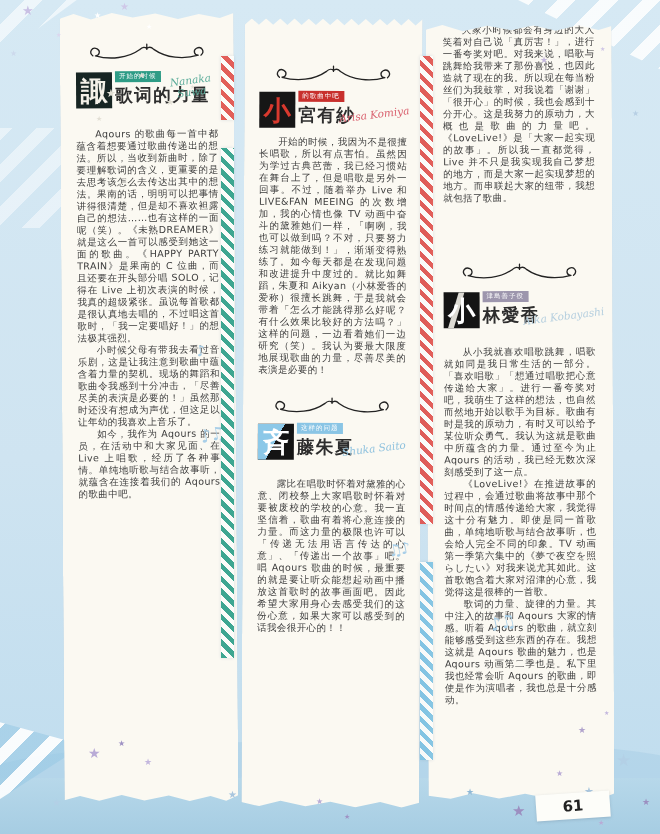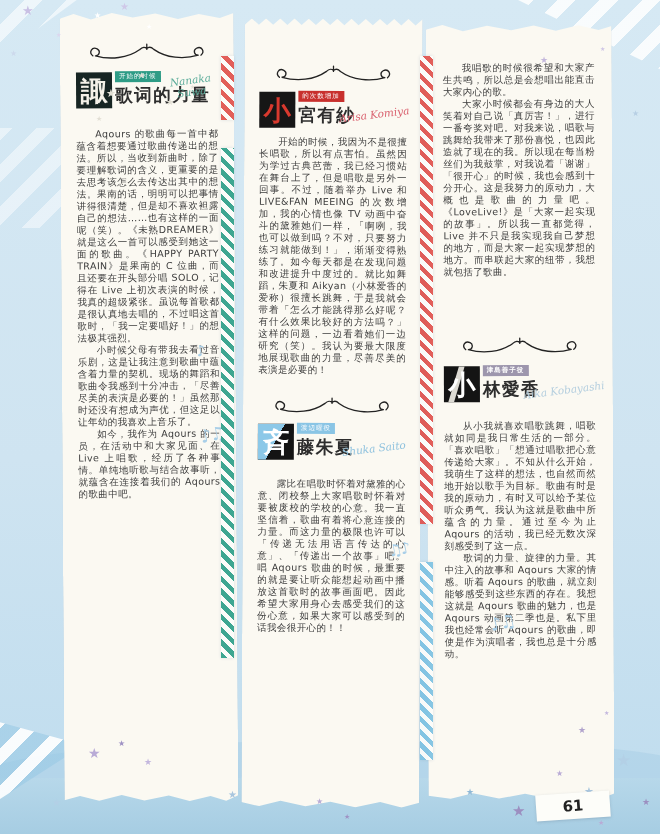--- a/index.html
+++ b/index.html
@@ -135,54 +135,54 @@
   </section>
 
   <section class="paper paper-mid">
     <svg class="flourish" viewBox="0 0 140 22">
       <path d="M8,15 C3,11 7,4 13,7 C17,9 16,15 11,15 M11,15 C28,20 48,18 62,8 M62,8 C65,5 68,5 70,7 M70,7 C72,5 75,5 78,8 M78,8 C92,18 112,20 129,15 M129,15 C124,15 123,9 127,7 C133,4 137,11 132,15 M70,8 L70,2" fill="none" stroke="#232323" stroke-width="1.5" stroke-linecap="round"></path>
     </svg>
     <header class="name-header h-komiya">
       <div class="kanji-box" style="background-color: rgb(22, 22, 22);">
         <span class="ini" style="color: rgb(216, 57, 46);">小</span>
       </div>
-      <span class="role-tag" style="background-color: rgb(200, 48, 45);">的次数增加</span>
+      <span class="role-tag" style="background-color: rgb(200, 48, 45);">的歌曲中吧</span>
       <span class="name-rest">宮有紗</span>
       <span class="romaji" style="color: rgb(217, 96, 110);">Arisa Komiya</span>
     </header>
     <p class="body ind">开始的时候，我因为不是很擅长唱歌，所以有点害怕。虽然因为学过古典芭蕾，我已经习惯站在舞台上了，但是唱歌是另外一回事。不过，随着举办 Live 和 LIVE&amp;FAN MEEING 的次数增加，我的心情也像 TV 动画中奋斗的黛雅她们一样，「啊咧，我也可以做到吗？不对，只要努力练习就能做到！」，渐渐变得熟练了。如今每天都是在发现问题和改进提升中度过的。就比如舞蹈，朱夏和 Aikyan（小林爱香的爱称）很擅长跳舞，于是我就会带着「怎么才能跳得那么好呢？有什么效果比较好的方法吗？」这样的问题，一边看着她们一边研究（笑）。我认为要最大限度地展现歌曲的力量，尽善尽美的表演是必要的！</p>
     <svg class="flourish second" viewBox="0 0 140 22">
       <path d="M8,15 C3,11 7,4 13,7 C17,9 16,15 11,15 M11,15 C28,20 48,18 62,8 M62,8 C65,5 68,5 70,7 M70,7 C72,5 75,5 78,8 M78,8 C92,18 112,20 129,15 M129,15 C124,15 123,9 127,7 C133,4 137,11 132,15 M70,8 L70,2" fill="none" stroke="#232323" stroke-width="1.5" stroke-linecap="round"></path>
     </svg>
     <header class="name-header h-saito">
       <div class="kanji-box" style="background-color: rgb(20, 20, 20);">
         <span class="ini" style="color: rgb(255, 255, 255);">斉</span>
       </div>
-      <span class="role-tag" style="background-color: rgb(138, 197, 229);">渡辺曜役</span>
+      <span class="role-tag" style="background-color: rgb(138, 197, 229);">这样的问题</span>
       <span class="name-rest">藤朱夏</span>
       <span class="romaji" style="color: rgb(143, 194, 222);">Shuka Saito</span>
     </header>
     <p class="body ind after-h">露比在唱歌时怀着对黛雅的心意、闭校祭上大家唱歌时怀着对要被废校的学校的心意。我一直坚信着，歌曲有着将心意连接的力量。而这力量的极限也许可以「传递无法用语言传达的心意」、「传递出一个故事」吧。唱 Aqours 歌曲的时候，最重要的就是要让听众能想起动画中播放这首歌时的故事画面吧。因此希望大家用身心去感受我们的这份心意，如果大家可以感受到的话我会很开心的！！</p>
   </section>
 
   <section class="paper paper-right">
-    <p class="body ind first">我唱歌的时候很希望和大家产生共鸣，所以总是会想唱出能直击大家内心的歌。</p>
     <p class="body ind">大家小时候都会有身边的大人笑着对自己说「真厉害！」，进行一番夸奖对吧。对我来说，唱歌与跳舞给我带来了那份喜悦，也因此造就了现在的我。所以现在每当粉丝们为我鼓掌，对我说着「谢谢」「很开心」的时候，我也会感到十分开心。这是我努力的原动力，大概也是歌曲的力量吧。《LoveLive!》是「大家一起实现的故事」。所以我一直都觉得，Live 并不只是我实现我自己梦想的地方，而是大家一起实现梦想的地方。而串联起大家的纽带，我想就包括了歌曲。</p>
     <svg class="flourish" viewBox="0 0 140 22">
       <path d="M8,15 C3,11 7,4 13,7 C17,9 16,15 11,15 M11,15 C28,20 48,18 62,8 M62,8 C65,5 68,5 70,7 M70,7 C72,5 75,5 78,8 M78,8 C92,18 112,20 129,15 M129,15 C124,15 123,9 127,7 C133,4 137,11 132,15 M70,8 L70,2" fill="none" stroke="#232323" stroke-width="1.5" stroke-linecap="round"></path>
     </svg>
     <header class="name-header h-kobayashi">
       <div class="kanji-box" style="background-color: rgb(20, 20, 20);">
         <span class="ini" style="color: rgb(255, 255, 255);">小</span>
       </div>
-      <span class="role-tag" style="background-color: rgb(157, 150, 173); font-weight: bold;">津島善子役</span>
+      <span class="role-tag" style="background-color: rgb(157, 150, 173);">津島善子役</span>
       <span class="name-rest">林愛香</span>
       <span class="romaji" style="color: rgb(181, 207, 223);">Aika Kobayashi</span>
     </header>
-    <p class="body ind after-h">从小我就喜欢唱歌跳舞，唱歌就如同是我日常生活的一部分。「喜欢唱歌」「想通过唱歌把心意传递给大家」。不知从什么开始，我萌生了这样的想法，也自然而然地开始以歌手为目标。歌曲有时是我的原动力，有时又可以给予某位听众勇气。我认为这就是歌曲中所蕴含的力量。通过至今为止 Aqours 的活动，我已经无数次深刻感受到了这一点。</p>
+    <p class="body ind after-h">从小我就喜欢唱歌跳舞，唱歌就如同是我日常生活的一部分。「喜欢唱歌」「想通过唱歌把心意传递给大家」。进行一番夸奖对吧，我萌生了这样的想法，也自然而然地开始以歌手为目标。歌曲有时是我的原动力，有时又可以给予某位听众勇气。我认为这就是歌曲中所蕴含的力量。通过至今为止 Aqours 的活动，我已经无数次深刻感受到了这一点。</p>
+    <p class="body ind">《LoveLive!》在推进故事的过程中，会通过歌曲将故事中那个时间点的情感传递给大家，我觉得这十分有魅力。即使是同一首歌曲，单纯地听歌与结合故事听，也会给人完全不同的印象。TV 动画第一季第六集中的《夢で夜空を照らしたい》对我来说尤其如此。这首歌饱含着大家对沼津的心意，我觉得这是很棒的一首歌。</p>
     <p class="body ind">歌词的力量、旋律的力量。其中注入的故事和 Aqours 大家的情感。听着 Aqours 的歌曲，就立刻能够感受到这些东西的存在。我想这就是 Aqours 歌曲的魅力，也是 Aqours 动画第二季也是。私下里我也经常会听 Aqours 的歌曲，即使是作为演唱者，我也总是十分感动。</p>
   </section>
 
   <div class="tape tape-red1"></div>
   <div class="tape tape-teal"></div>
   <div class="tape tape-red2"></div>
   <div class="tape tape-blue"></div>
 
   <div class="pagenum-box">
     <span>61</span>

